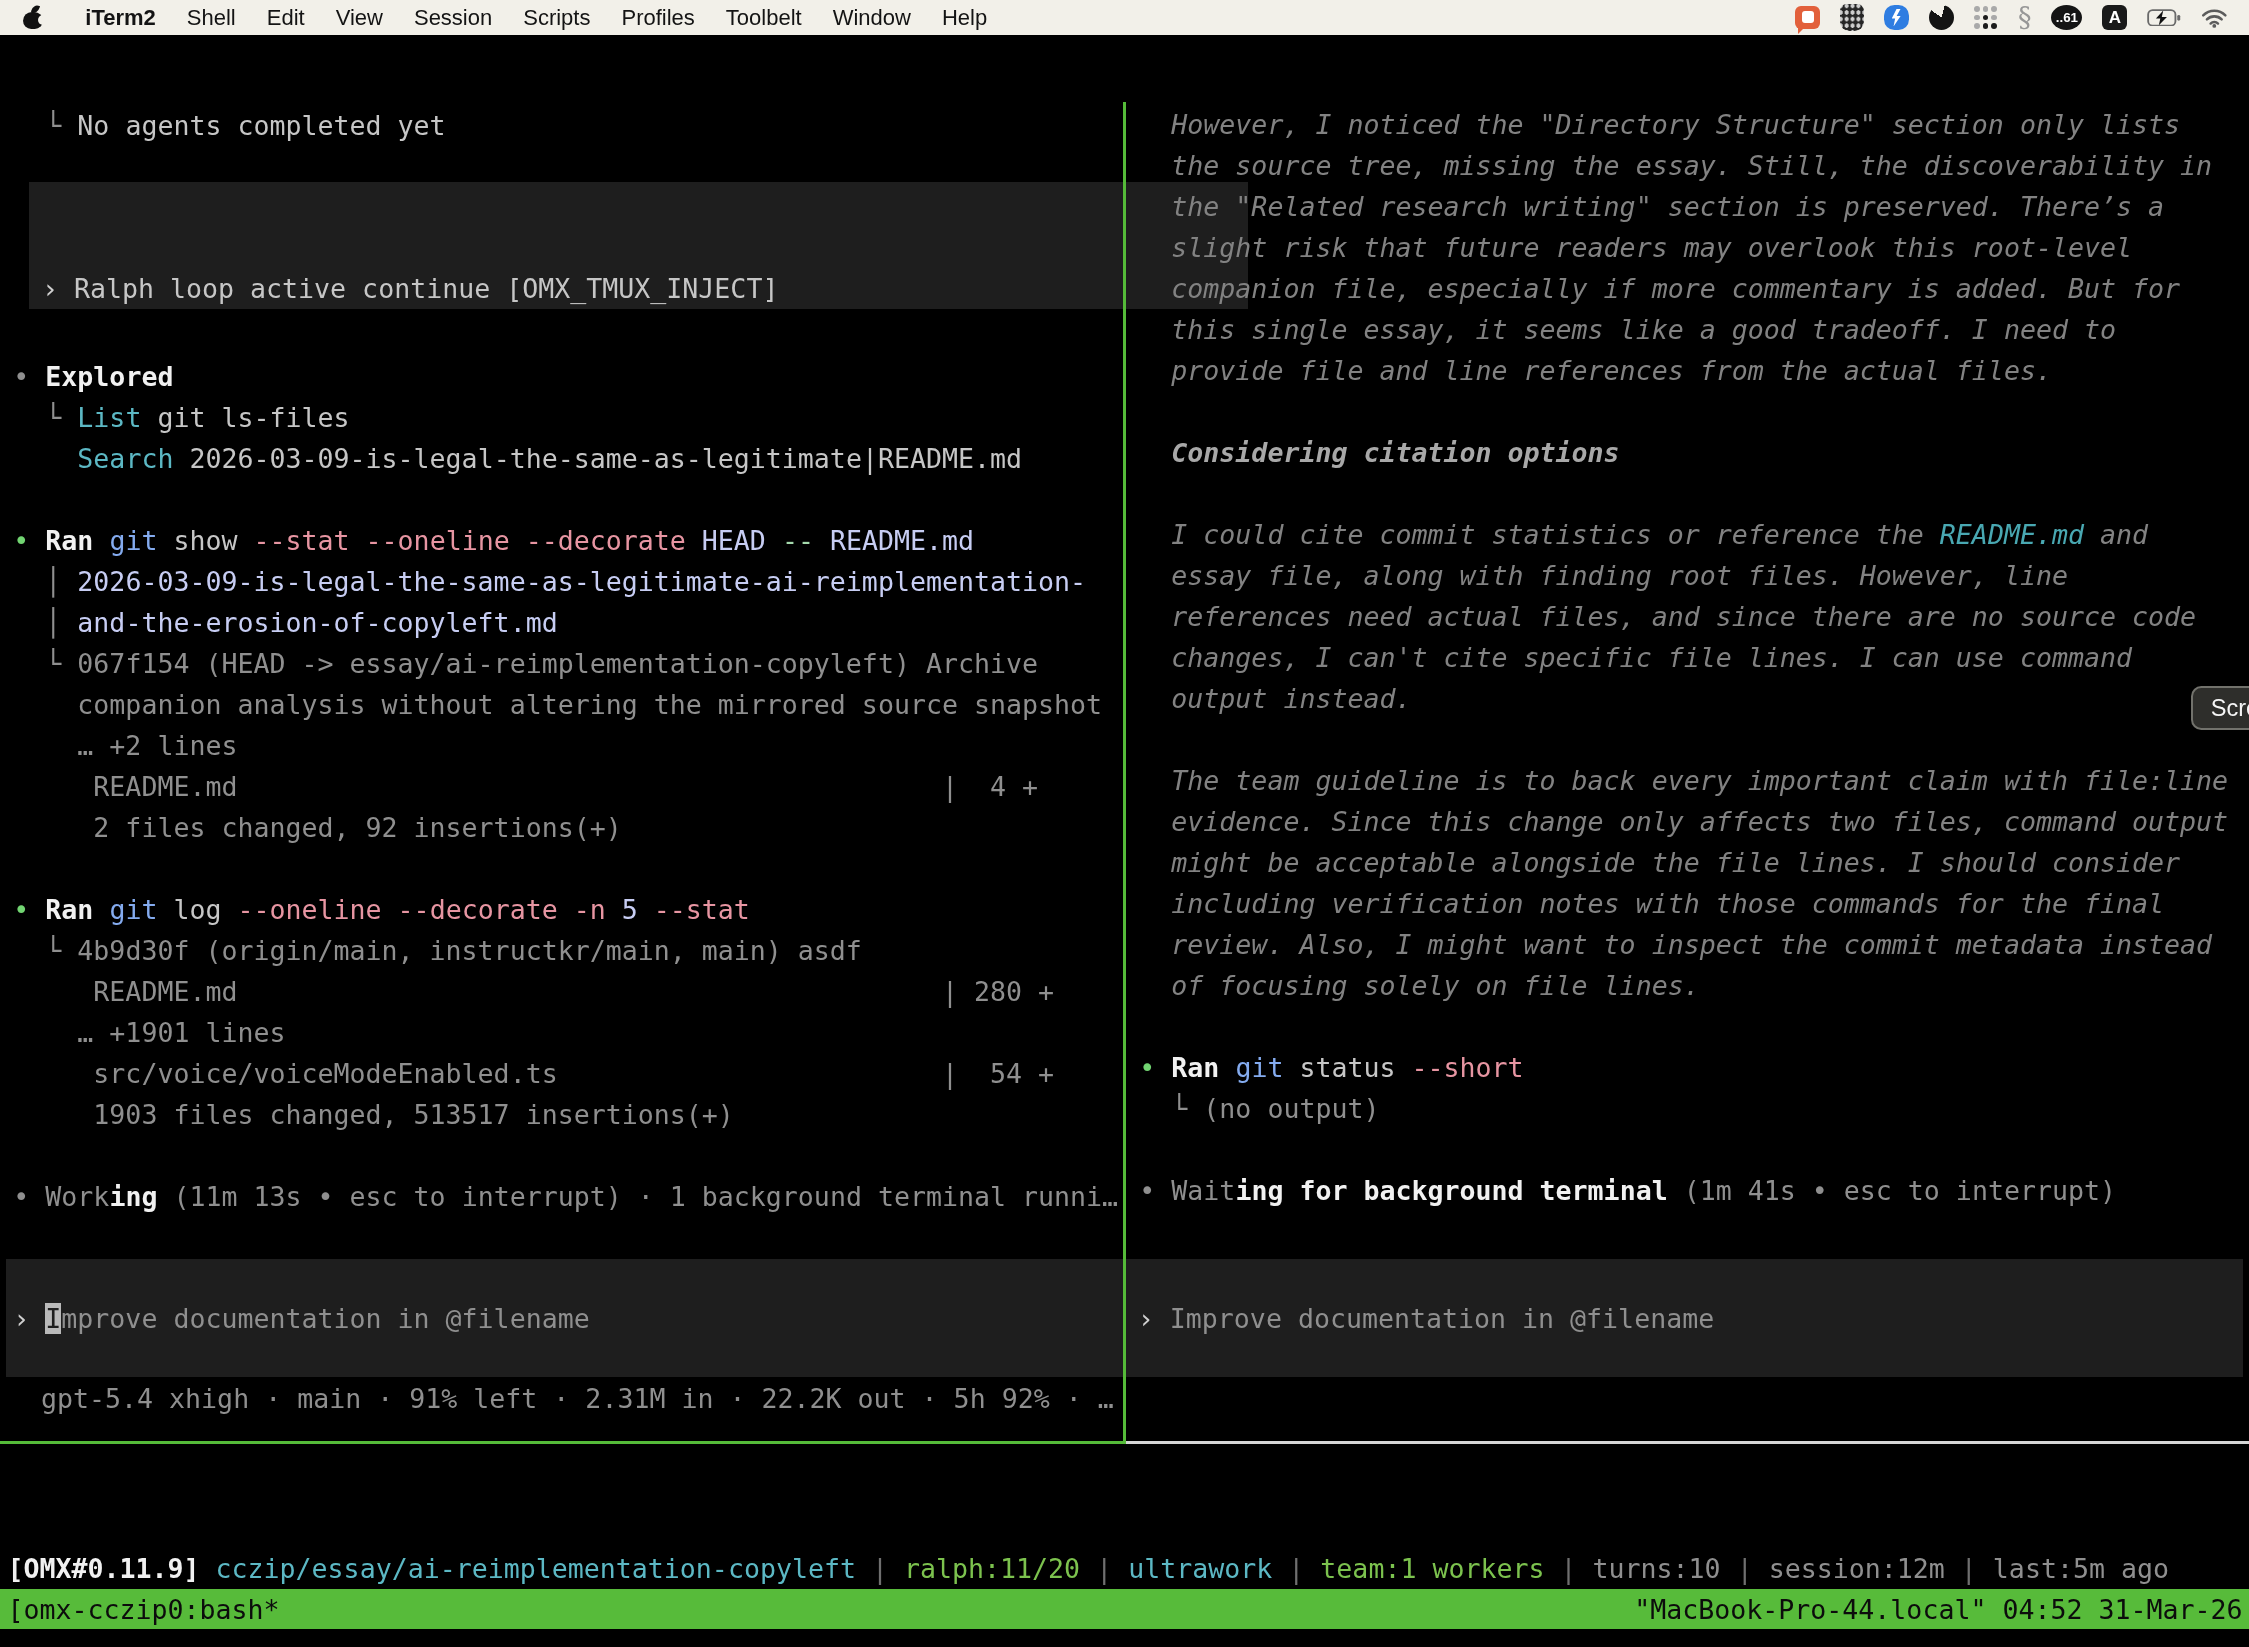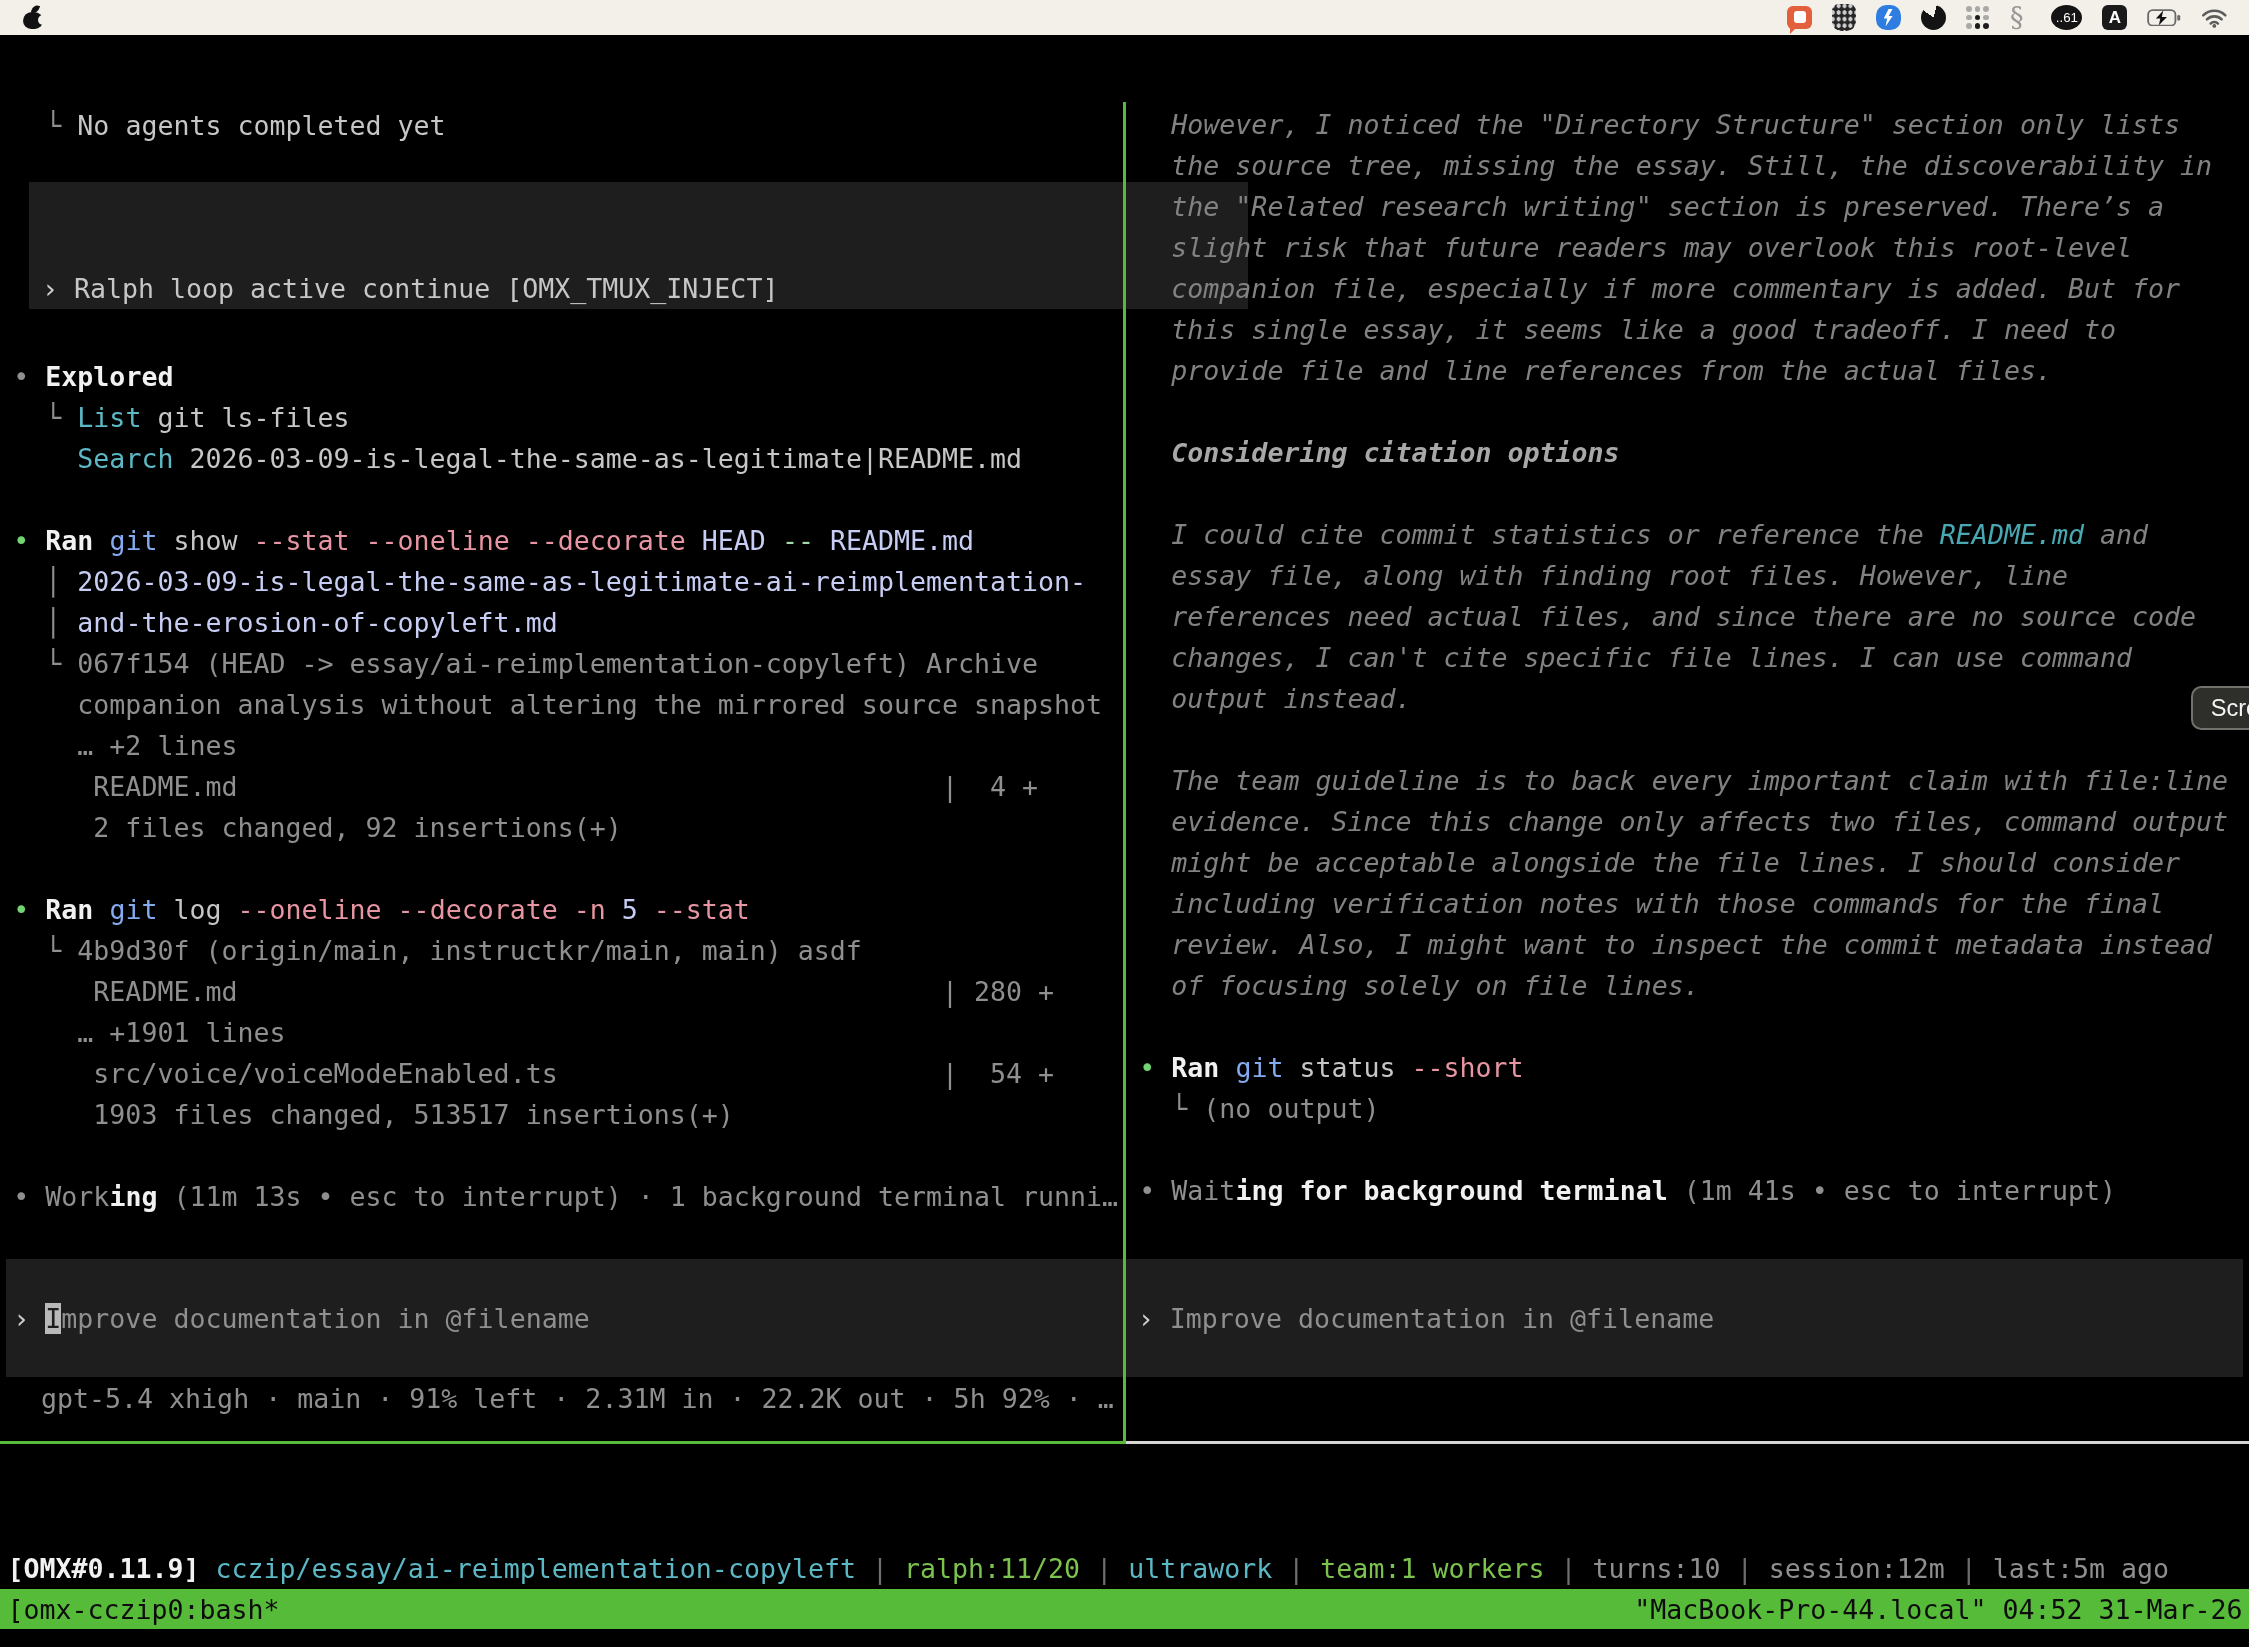--- a/index.html
+++ b/index.html
@@ -31,21 +31,21 @@
   .ic-blue::before{content:"";position:absolute;left:8px;top:3.7px;width:8.9px;height:17.7px;background:#fff;
                    clip-path:polygon(55% 0,100% 0,55% 42%,100% 42%,20% 100%,38% 55%,0 55%);}
   .ic-pac{position:relative;width:25px;height:25px;border-radius:50%;
           background:conic-gradient(from 305deg at 50% 50%, rgba(0,0,0,0) 0 70deg, #141414 70deg 360deg);}
   .ic-pac::before{content:"";position:absolute;right:0.7px;top:10.3px;width:5.2px;height:5.2px;border-radius:50%;background:#141414;}
   .ic-dots{display:grid;grid-template-columns:repeat(3,6.6px);grid-auto-rows:6.6px;gap:2.2px;}
   .ic-dots i{width:5.9px;height:5.9px;border-radius:50%;background:#a9a9a9;}
   .ic-dots i.d{background:#1c1c1c;}
   .ic-squig{font-family:"DejaVu Serif",serif;font-size:27px;color:#979797;line-height:25px;}
   .ic-usage{width:31px;height:25px;background:#141414;border-radius:50%;color:#fff;
-            font-size:13.3px;font-weight:normal;display:flex;align-items:center;justify-content:center;letter-spacing:0;margin-left:8px;}
+            font-size:13.3px;font-weight:bold;display:flex;align-items:center;justify-content:center;letter-spacing:0;}
   .ic-abadge{width:25px;height:25px;background:#1a1a1a;border-radius:5.9px;color:#fff;
              font-size:17px;font-weight:bold;display:flex;align-items:center;justify-content:center;}
 
   
   .titlebar{position:absolute;top:35px;left:0;right:0;height:66px;background:#3a3a3a;
             border-radius:13.3px 13.3px 0 0;display:flex;align-items:center;}
   .traffic{position:absolute;left:19px;top:0;height:66px;display:flex;align-items:center;gap:12.5px;}
   .tl{width:19px;height:19px;border-radius:50%;}
   .tl.red{background:#f35f57;}
   .tl.yel{background:#f6bc2f;}
@@ -107,20 +107,32 @@
 
 <div class="screen" data-name="desktop">
 
   <div class="menubar" data-name="menu-bar">
     <div class="mb-left" data-name="menu-bar-left">
       <span class="apple" data-name="apple-menu-icon">
         <span class="body" data-name="apple-logo-body"></span>
         <span class="bite" data-name="apple-logo-bite"></span>
         <span class="leaf" data-name="apple-logo-leaf"></span>
       </span>
+      <span data-name="menu-items" style="display:flex;align-items:center;">
+          <span data-name="menu-item-iterm2" class="bold">iTerm2</span>
+          <span data-name="menu-item-shell">Shell</span>
+          <span data-name="menu-item-edit">Edit</span>
+          <span data-name="menu-item-view">View</span>
+          <span data-name="menu-item-session">Session</span>
+          <span data-name="menu-item-scripts">Scripts</span>
+          <span data-name="menu-item-profiles">Profiles</span>
+          <span data-name="menu-item-toolbelt">Toolbelt</span>
+          <span data-name="menu-item-window">Window</span>
+          <span data-name="menu-item-help">Help</span>
+        </span>
     </div>
     <div class="mb-right" data-name="menu-bar-status-icons">
       <span class="icon ic-chat" data-name="screen-recording-indicator-icon"></span>
       <span class="icon ic-shield" data-name="shield-grid-icon"></span>
       <span class="icon ic-blue" data-name="blue-lightning-badge-icon"></span>
       <span class="icon ic-pac" data-name="crescent-app-icon"></span>
       <span class="icon ic-dots" data-name="dots-grid-icon">
         <i></i>
           <i></i>
           <i></i>

